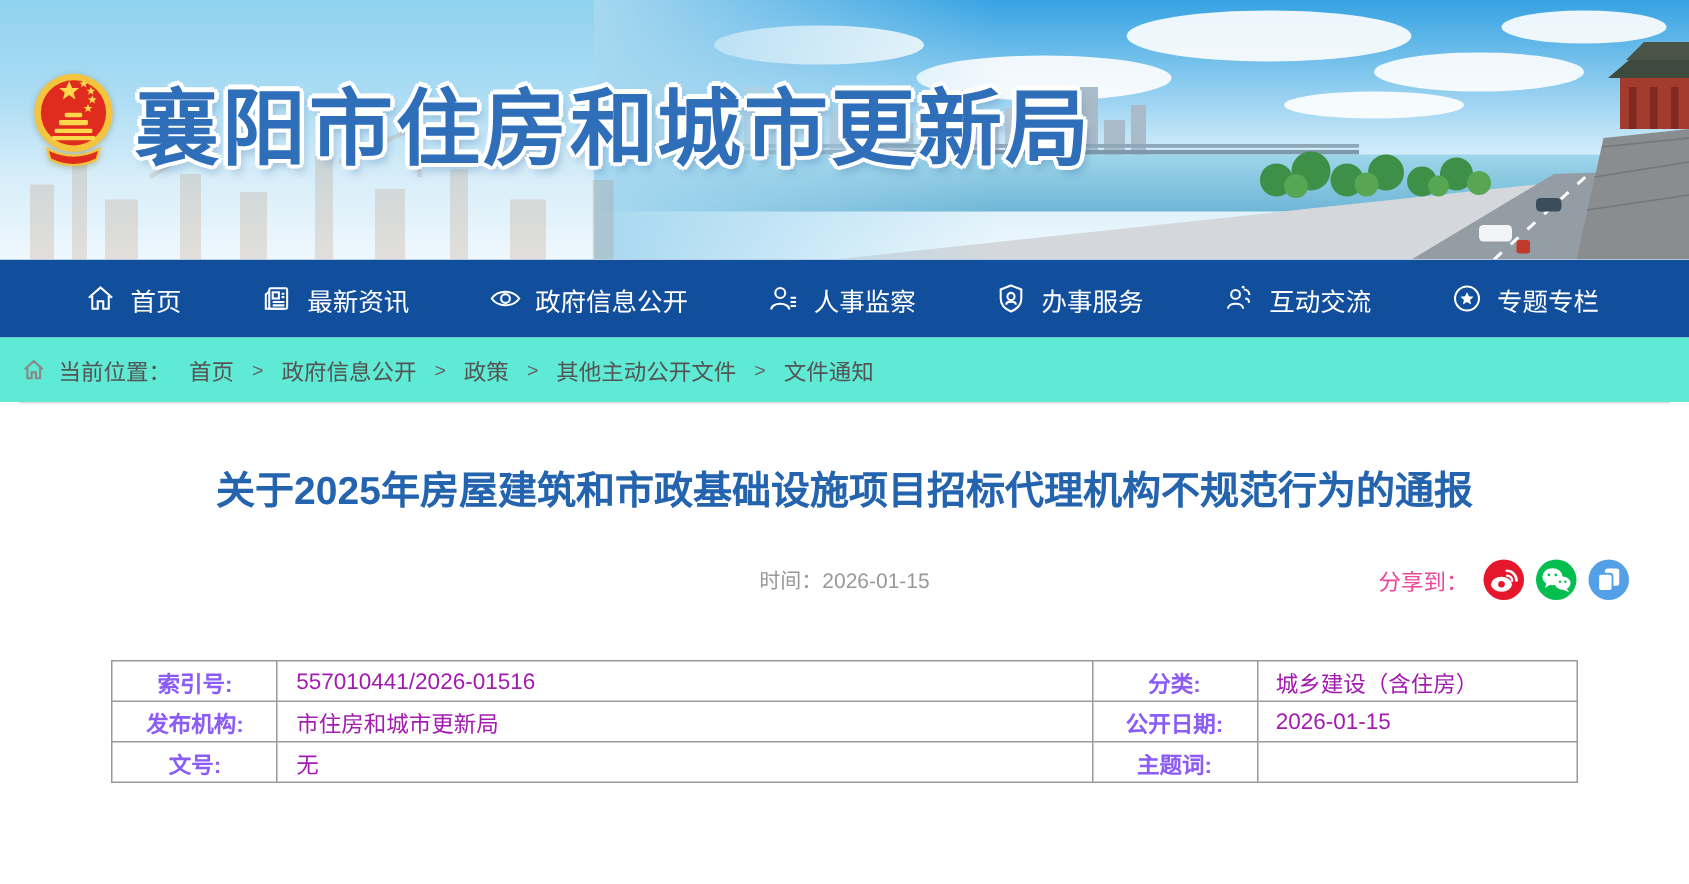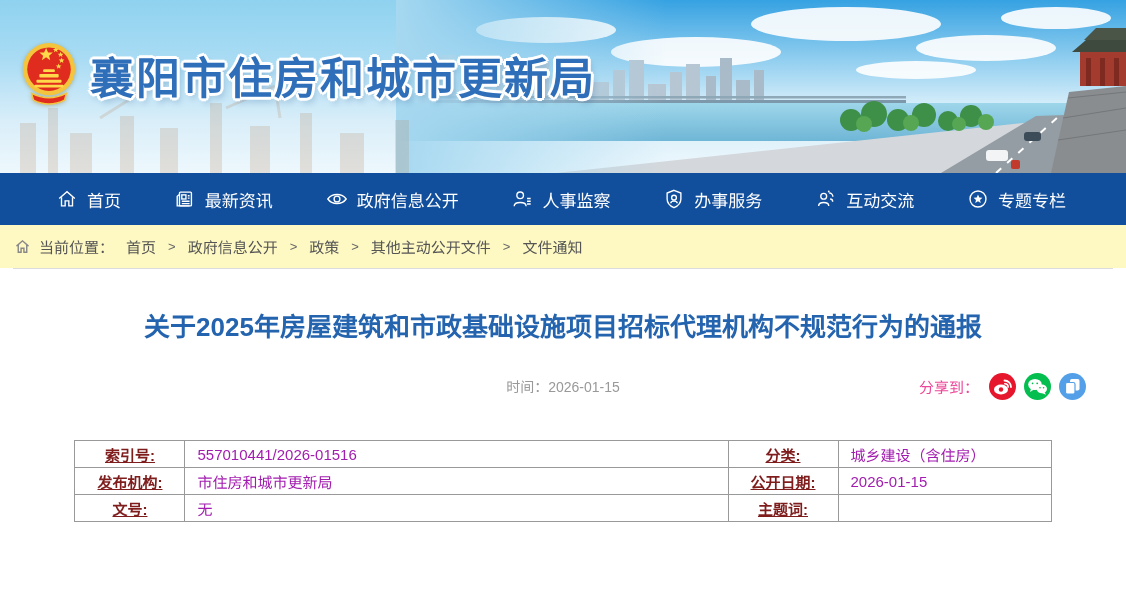--- a/index.html
+++ b/index.html
@@ -6,32 +6,32 @@
   html,body { width:1126px; height:589px; overflow:hidden; background:#fff;
               font-family:"Liberation Sans", sans-serif; }
 
   
   .banner { position:relative; width:1126px; height:173px; overflow:hidden;
             background:linear-gradient(180deg,#8fd2ef 0%,#aadcf4 35%,#d9eef9 70%,#eef8fd 100%); }
   .banner-scene { position:absolute; top:0; right:0; width:730px; height:173px; display:block; }
   .banner-ghost { position:absolute; left:0; bottom:0; width:430px; height:95px; opacity:.22; display:block; }
   .banner-link { position:absolute; left:20px; top:40px; display:flex; align-items:center; text-decoration:none; cursor:pointer; }
   .emblem { width:58px; height:70px; display:block; filter:drop-shadow(0 1px 2px rgba(120,90,0,.35)); }
-  .banner-title { margin-left:12px; font-size:44px; font-weight:900; letter-spacing:2px; color:#2f6eb8;
+  .banner-title { margin-left:12px; font-size:56px; font-weight:900; letter-spacing:2px; color:#2f6eb8;
       text-shadow:-2px -2px 0 #fff,2px -2px 0 #fff,-2px 2px 0 #fff,2px 2px 0 #fff,
                   -3px 0 0 #fff,3px 0 0 #fff,0 -3px 0 #fff,0 3px 0 #fff,3px 5px 6px rgba(30,80,140,.28); }
 
   
   .nav { width:1126px; height:52px; background:#114e9c; display:flex; align-items:center;
          justify-content:space-between; padding:0 60px 0 56px; }
   .nav-item { display:flex; align-items:center; gap:9px; color:#fff; font-size:17px; cursor:pointer; white-space:nowrap; }
   .nav-item svg { width:22px; height:22px; display:block; }
 
   
-  .breadcrumb { width:1126px; height:43px; background:#fef9c3; display:flex; align-items:center;
+  .breadcrumb { width:1126px; height:43px; background:#5eead4; display:flex; align-items:center;
                 padding:0 14px; color:#555; font-size:15px; }
   .breadcrumb .home-ic { width:17px; height:17px; margin-right:8px; display:block; }
   .crumb-label { margin-right:10px; }
   .crumb-link { color:#555; text-decoration:none; margin:0 12px; cursor:pointer; }
   .crumb-link:first-of-type { margin-left:2px; }
   .crumb-sep { color:#666; font-size:13px; }
   .breadcrumb-divider { margin:0 13px; border-bottom:1px solid #dcdcdc; }
 
   
   .article-title { margin-top:37px; text-align:center; font-size:26px; font-weight:bold; color:#2464ae; }
@@ -40,21 +40,21 @@
   .share-group { position:absolute; right:40px; top:1px; display:flex; align-items:center; gap:8px; }
   .share-label { font-size:15px; color:#ec4899; margin-right:2px; }
   .share-btn { width:27px; height:27px; border-radius:50%; display:flex; align-items:center; justify-content:center; cursor:pointer; }
   .share-btn svg { width:27px; height:27px; display:block; }
   .s-weibo { background:#e6162d; } .s-wechat { background:#04be4f; } .s-copy { background:#54a0e8; }
 
   
   table.meta { width:976px; margin:38px auto 0; border-collapse:collapse; table-layout:fixed;
                font-size:15px; color:#333; }
   table.meta th, table.meta td { border:1px solid #999; height:27px; overflow:hidden; white-space:nowrap; }
-  table.meta th { font-weight:bold; text-align:center; color:#7f1d1d;text-decoration:underline; }
+  table.meta th { font-weight:bold; text-align:center; color:#8b5cf6; }
   table.meta td { text-align:left; padding-left:12px; color:#a21caf; }
 </style>
 </head>
 <body>
 
 <div class="banner">
   <svg class="banner-scene" viewBox="0 0 730 173" preserveAspectRatio="none">
     <defs>
       <linearGradient id="sky" x1="0" y1="0" x2="0" y2="1">
         <stop offset="0" stop-color="#36a2e2"></stop>

